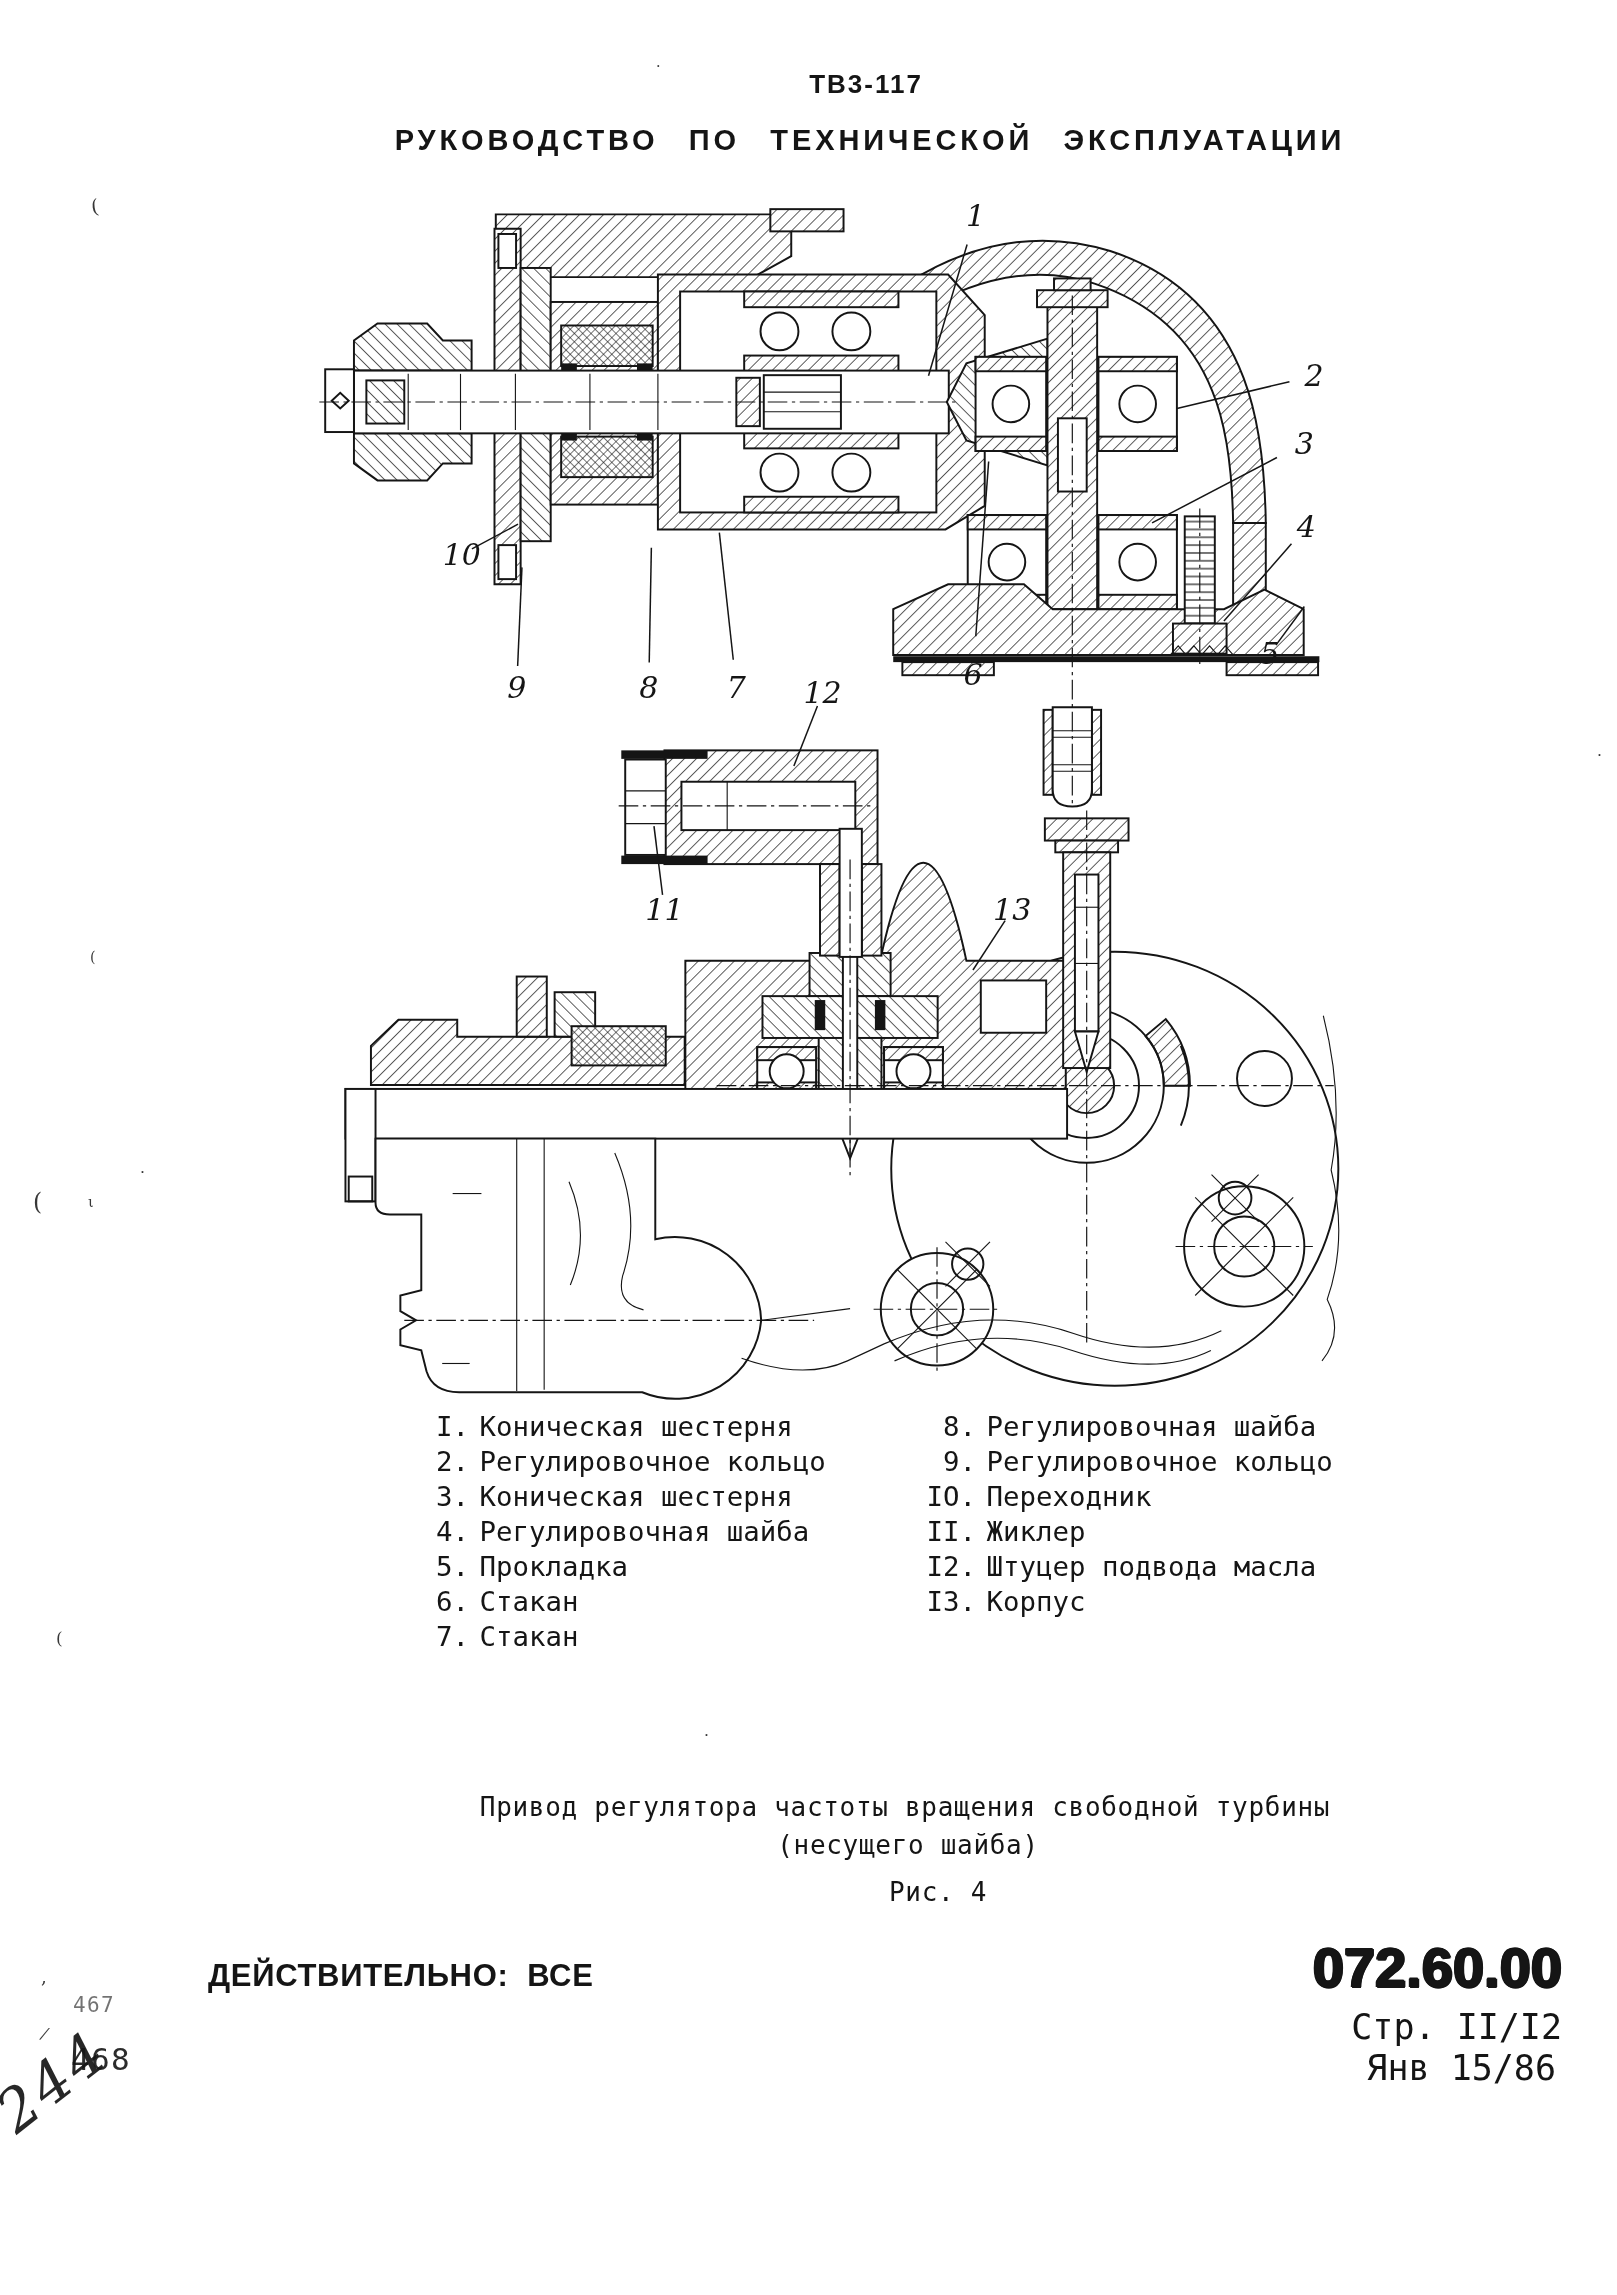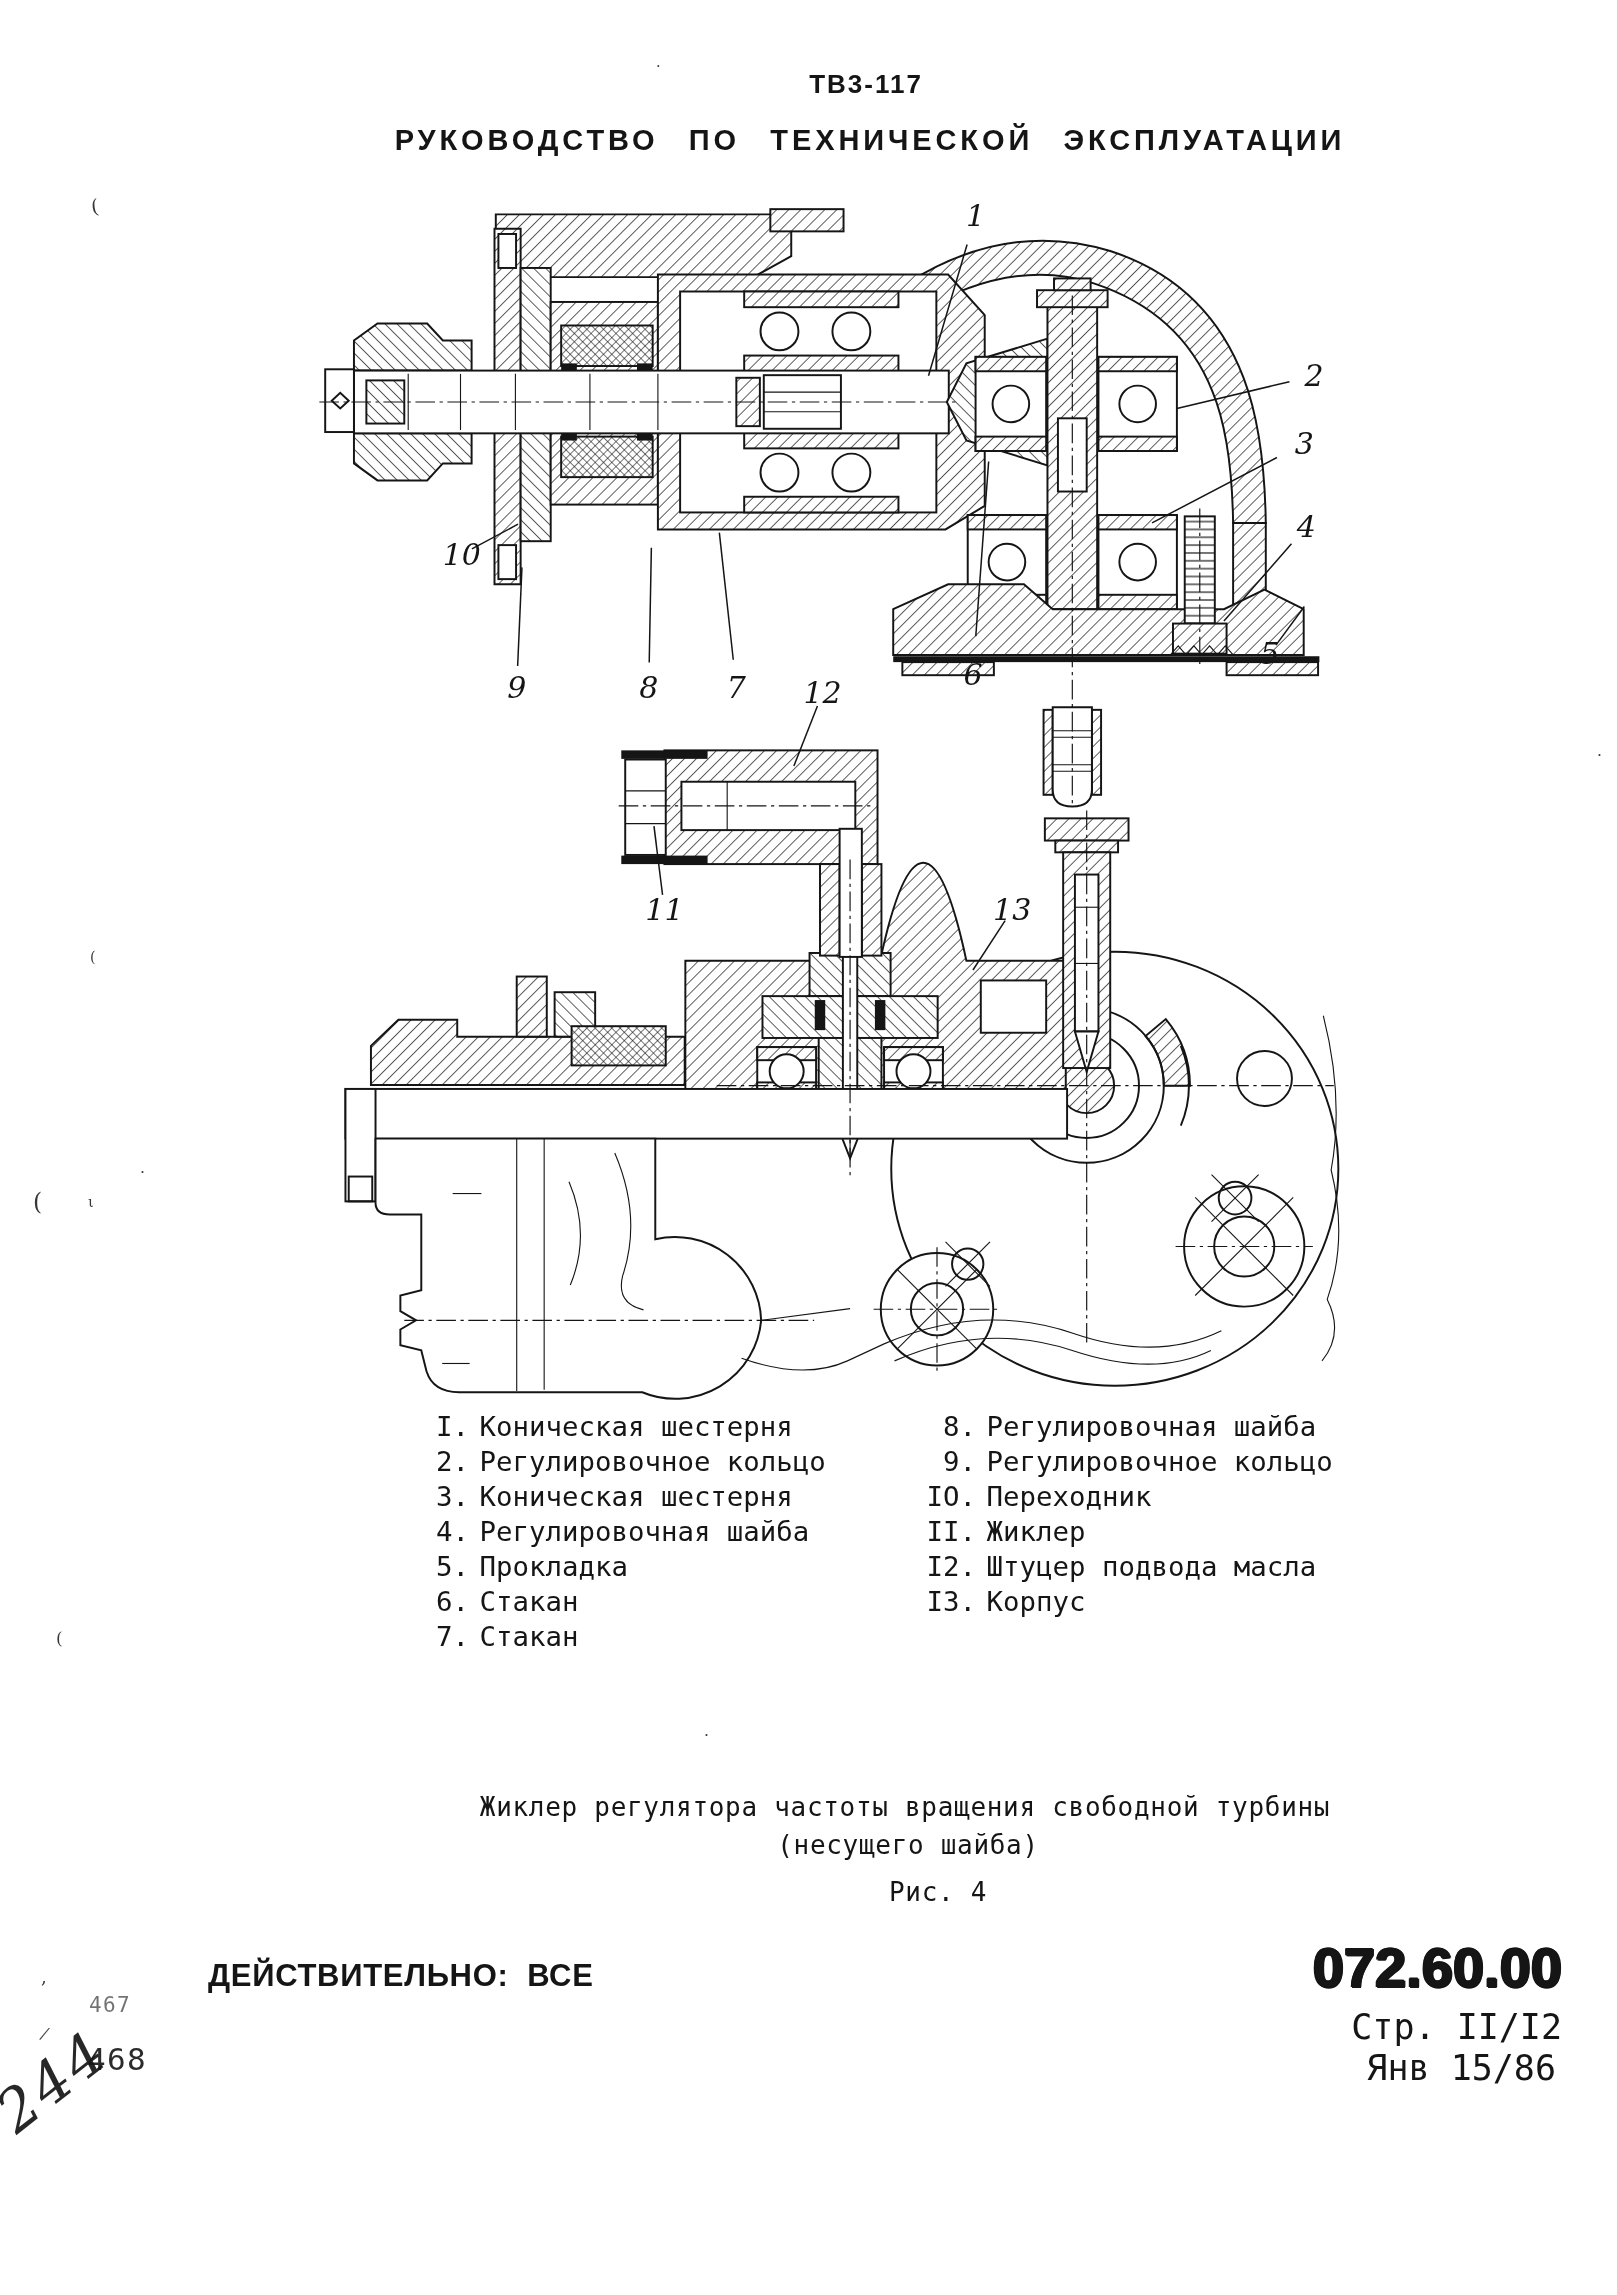--- a/index.html
+++ b/index.html
@@ -21,21 +21,21 @@
   
   .cap{font-size:26px;letter-spacing:0.7px;transform:translateX(-50%);}
   
   .validity{font-family:"Liberation Sans",sans-serif;font-weight:bold;font-size:31px;letter-spacing:0.7px;}
   .docnum{font-family:"Liberation Sans",sans-serif;font-weight:bold;font-size:56px;letter-spacing:0px;
           transform:translateX(-100%);
           text-shadow:1.3px 0 currentColor,-1.3px 0 currentColor,0 1.3px currentColor,0 -1.3px currentColor,
                       0.9px 0.9px currentColor,-0.9px -0.9px currentColor;}
   .pageref,.dateref{font-size:35px;transform:translateX(-100%);}
   
-  .pmark{font-size:21px;opacity:.78;letter-spacing:1.3px;margin-left:16px;}
+  .pmark{font-size:21px;opacity:.78;letter-spacing:1.3px;}
   .handw{font-family:"DejaVu Serif",serif;font-style:italic;font-size:58px;letter-spacing:3.9px;
          transform:rotate(-38deg);transform-origin:left bottom;opacity:.92;}
   .stray{position:absolute;font-family:"DejaVu Serif",serif;opacity:.85;}
   
   svg text.co{font-family:"DejaVu Serif",serif;font-style:italic;font-size:46px;fill:#151515;}
   .ln{fill:none;stroke:#151515;stroke-width:3;}
   .wh{fill:#ffffff;stroke:#151515;stroke-width:3;}
   .hh{fill:url(#h1);stroke:#151515;stroke-width:3;}
   .h2{fill:url(#h2);stroke:#151515;stroke-width:3;}
   .kn{fill:url(#kn);stroke:#151515;stroke-width:3;}
@@ -355,21 +355,21 @@
       <div class="prow">
         <span class="pnum">I2.</span>
         <span class="plab">Штуцер подвода масла</span>
       </div>
       <div class="prow">
         <span class="pnum">I3.</span>
         <span class="plab">Корпус</span>
       </div>
     </div>
 
-  <div class="abs cap" style="left:905px;top:1792px;">Жиклер регулятора частоты вращения свободной турбины</div>
+  <div class="abs cap" style="left:905px;top:1792px;">Привод регулятора частоты вращения свободной турбины</div>
   <div class="abs cap" style="left:908px;top:1830px;">(несущего шайба)</div>
   <div class="abs cap" style="left:938px;top:1877px;">Рис. 4</div>
 
   <div class="abs validity" style="left:208px;top:1958px;text-align:right;">ДЕЙСТВИТЕЛЬНО:  ВСЕ</div>
   <div class="abs docnum" style="left:1562px;top:1935px;">072.60.00</div>
   <div class="abs pageref" style="left:1562px;top:2007px;">Стр. II/I2</div>
   <div class="abs dateref" style="left:1556px;top:2048px;">Янв 15/86</div>
 
   <div class="abs pmark" style="left:73px;top:1993px;opacity:.6;">467</div>
   <div class="abs pmark" style="left:71px;top:2041px;font-size:31px;opacity:.9;">468</div>

